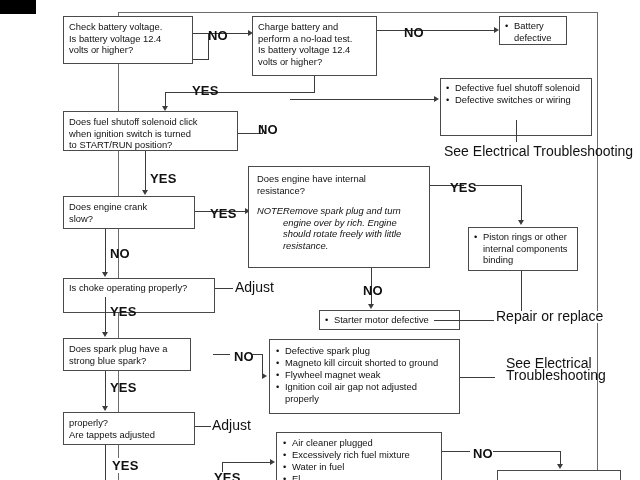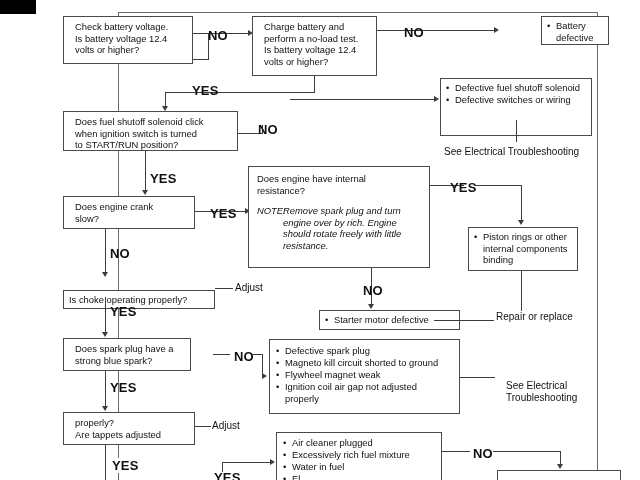--- a/index.html
+++ b/index.html
@@ -8,40 +8,40 @@
   #stage{position:relative;width:640px;height:480px;background:#fff;}
 
   
   .page-border{position:absolute;left:118px;top:12px;width:480px;height:468px;
                border-left:1px solid #6b6b6b;border-top:1px solid #6b6b6b;
                border-right:1px solid #6b6b6b;box-sizing:border-box;}
   .corner-block{position:absolute;left:0;top:0;width:36px;height:14px;background:#000;}
 
   
   .box{position:absolute;border:1px solid #4a4a4a;background:#fff;box-sizing:border-box;
-       font-size:9.4px;line-height:11.6px;padding:4px 11px;color:#111;}
+       font-size:9.4px;line-height:11.6px;padding:4px 5px;color:#111;}
   .box.tight{padding:3px 5px;}
   .note{font-style:italic;margin-top:9px;display:block;}
   .note .body{display:block;margin-left:26px;margin-top:-11.6px;}
 
   ul.bl{margin:0;padding:0;list-style:none;}
   ul.bl li{position:relative;padding-left:9px;margin:0 0 0.5px 0;}
   ul.bl li:before{content:"\2022";position:absolute;left:0;top:-0.5px;}
 
   
   .ln{position:absolute;background:#3c3c3c;}
   .lh{height:1px;}
   .lv{width:1px;}
 
   .arr{position:absolute;width:0;height:0;}
   .arr-d{border-left:3px solid transparent;border-right:3px solid transparent;border-top:5px solid #3c3c3c;}
   .arr-r{border-top:3px solid transparent;border-bottom:3px solid transparent;border-left:5px solid #3c3c3c;}
 
   .lbl{position:absolute;font-size:13px;font-weight:bold;color:#111;letter-spacing:.2px;}
-  .plain{position:absolute;font-size:10px;line-height:11.6px;color:#111;}
+  .plain{position:absolute;font-size:14px;line-height:11.6px;color:#111;}
 </style>
 </head>
 <body>
 
 <div id="stage">
 
   <div class="corner-block"></div>
   <div class="page-border"></div>
 
   <div class="box" style="left:63px;top:16px;width:130px;height:48px;">
@@ -58,21 +58,21 @@
     <div>Charge battery and</div>
     <div>perform a no-load test.</div>
     <div>Is battery voltage 12.4</div>
     <div>volts or higher?</div>
   </div>
 
   <div class="ln lh" style="left:377px;top:30px;width:119px;"></div>
   <div class="arr arr-r" style="left:494px;top:27px;"></div>
   <div class="lbl" style="left:404px;top:25px;">NO</div>
 
-  <div class="box tight" style="left:499px;top:16px;width:68px;height:29px;margin-left:42px;">
+  <div class="box tight" style="left:499px;top:16px;width:68px;height:29px;">
     <ul class="bl">
       <li>Battery defective</li>
     </ul>
   </div>
 
   <div class="box tight" style="left:440px;top:78px;width:152px;height:58px;">
     <ul class="bl">
       <li>Defective fuel shutoff solenoid</li>
       <li>Defective switches or wiring</li>
     </ul>
@@ -148,21 +148,21 @@
   <div class="arr arr-d" style="left:368px;top:304px;"></div>
   <div class="lbl" style="left:363px;top:283px;">NO</div>
 
   <div class="box tight" style="left:312px;top:310px;width:141px;height:20px;margin-left:7px;">
     <ul class="bl">
       <li>Starter motor defective</li>
     </ul>
   </div>
   <div class="ln lh" style="left:434px;top:320px;width:60px;"></div>
 
-  <div class="box tight" style="left:63px;top:278px;width:152px;height:19px;margin-top:12px;">
+  <div class="box tight" style="left:63px;top:278px;width:152px;height:35px;">
     <div>Is choke operating properly?</div>
   </div>
   <div class="ln lh" style="left:215px;top:288px;width:18px;"></div>
   <div class="plain" style="left:235px;top:282px;">Adjust</div>
 
   <div class="ln lv" style="left:105px;top:297px;height:38px;"></div>
   <div class="arr arr-d" style="left:102px;top:332px;"></div>
   <div class="lbl" style="left:110px;top:304px;">YES</div>
 
   <div class="box" style="left:63px;top:338px;width:128px;height:33px;">
@@ -179,21 +179,21 @@
   <div class="box tight" style="left:269px;top:339px;width:191px;height:75px;padding:5px 6px;">
     <ul class="bl">
       <li>Defective spark plug</li>
       <li>Magneto kill circuit shorted to ground</li>
       <li>Flywheel magnet weak</li>
       <li>Ignition coil air gap not adjusted properly</li>
     </ul>
   </div>
 
   <div class="ln lh" style="left:460px;top:377px;width:35px;"></div>
-  <div class="plain" style="left:506px;top:380px;">
+  <div class="plain" style="left:506px;top:358px;">
     <div>See Electrical</div>
     <div>Troubleshooting</div>
   </div>
 
   <div class="ln lv" style="left:105px;top:371px;height:39px;"></div>
   <div class="arr arr-d" style="left:102px;top:406px;"></div>
   <div class="lbl" style="left:110px;top:380px;">YES</div>
 
   <div class="box" style="left:63px;top:412px;width:132px;height:33px;">
     <div>properly?</div>

